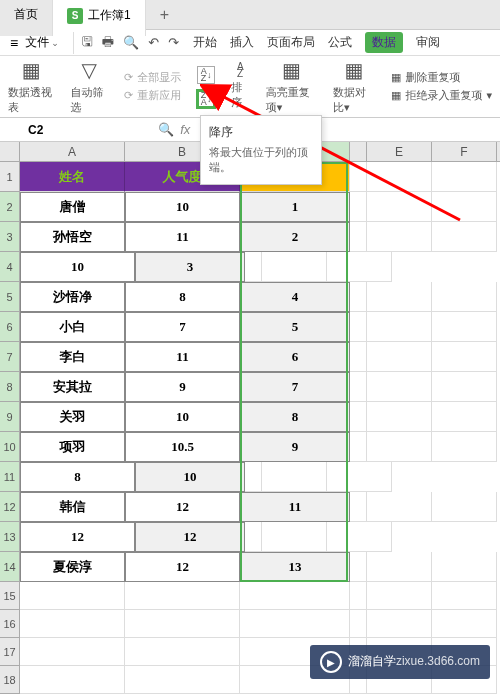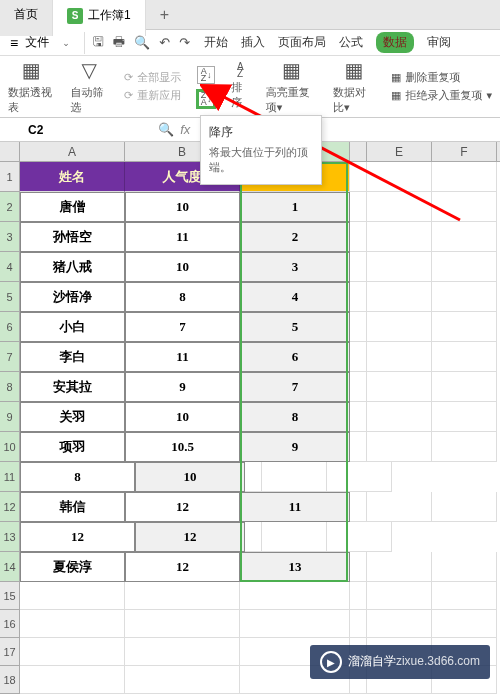--- a/index.html
+++ b/index.html
@@ -11,25 +11,25 @@
     .tab.home { background: #e8e8e8; }
     .tab.active { background: #fff; border-top: 2px solid #4CAF50; }
     .tab-icon-s { background: #4CAF50; color: #fff; width: 16px; height: 16px; display: inline-flex; align-items: center; justify-content: center; border-radius: 2px; font-size: 10px; font-weight: bold; }
     .tab-add { padding: 0 14px; font-size: 16px; color: #666; }
     
     
     .menu-bar { height: 26px; border-bottom: 1px solid #ddd; display: flex; align-items: center; font-size: 12px; }
     .menu-left { display: flex; align-items: center; padding: 0 10px; gap: 7px; }
     .hamburger { font-size: 14px; }
     .dropdown-arrow { font-size: 9px; color: #666; }
-    .file-btn { display: flex; align-items: center; gap: 13px; }
+    .file-btn { display: flex; align-items: center; gap: 2px; }
     .menu-icons { display: flex; align-items: center; gap: 9px; padding: 0 6px; color: #555; font-size: 13px; border-left: 1px solid #ddd; margin-left: 4px; padding-left: 8px; }
     .menu-tabs { display: flex; align-items: center; gap: 13px; margin-left: 8px; font-size: 12px; }
     .menu-tab { color: #333; cursor: pointer; }
-    .menu-tab.active { background: #4CAF50; color: #7f1d1d; padding: 2px 7px; border-radius: 8px; }
+    .menu-tab.active { background: #4CAF50; color: #4c1d95; padding: 2px 7px; border-radius: 3px; }
     
     
     .ribbon { height: 62px; border-bottom: 1px solid #ccc; display: flex; align-items: center; padding: 0 8px; gap: 16px; font-size: 11px; color: #555; }
     .ribbon-group { display: flex; flex-direction: column; align-items: center; gap: 3px; }
     .ribbon-group-sm { display: flex; flex-direction: column; gap: 3px; font-size: 11px; }
     .ribbon-icon { font-size: 20px; color: #555; }
     .ribbon-icon-sm { width: 18px; height: 18px; display: inline-flex; align-items: center; justify-content: center; border: 1px solid #aaa; font-size: 9px; }
     .ribbon-icon-sm.active { border: 2px solid #4CAF50; box-shadow: 0 0 0 1px #4CAF50; }
     .sort-az { display: flex; flex-direction: column; line-height: 7px; }
     .ribbon-item-row { display: flex; align-items: center; gap: 4px; white-space: nowrap; }
@@ -55,21 +55,21 @@
     
     .rows { }
     .row { display: flex; }
     .row-h { width: 20px; background: #e8e8e8; border-right: 1px solid #aaa; border-bottom: 1px solid #aaa; display: flex; align-items: center; justify-content: center; font-size: 11px; color: #555; }
     .row-h.sel { background: #cce8cc; }
     .cell { border-right: 1px solid #ddd; border-bottom: 1px solid #ddd; display: flex; align-items: center; justify-content: center; font-size: 13px; }
     .hr { height: 30px; }
     .hr-sm { height: 28px; }
     
     
-    .hdr-purple { background: #7030A0; color: #fef9c3; font-weight: bold; border-right: 1px solid #5a2680; }
+    .hdr-purple { background: #7030A0; color: #84cc16; font-weight: bold; border-right: 1px solid #5a2680; }
     .hdr-yellow { background: #FFC000; color: #C00000; font-weight: bold; }
     
     
     .dc { border: 1px solid #888; background: #fff; font-weight: bold; font-family: "SimSun", serif; }
     .dc-c { background: #f0f0f0; border: 1px solid #888; font-weight: bold; font-family: "SimSun", serif; }
     
     
     .selbox { position: absolute; border: 2px solid #4CAF50; pointer-events: none; }
     
     
@@ -231,21 +231,20 @@
     <div class="row-h hr sel">3</div>
     <div class="cell dc wA hr">孙悟空</div>
     <div class="cell dc wB hr">11</div>
     <div class="cell dc-c wC hr">2</div>
     <div class="cell wD hr"></div>
     <div class="cell wE hr"></div>
     <div class="cell wF hr"></div>
         </div>
         <div class="row">
     <div class="row-h hr sel">4</div>
-    <div class="cell dc wA hr">猪八戒</div>
     <div class="cell dc wB hr">10</div>
     <div class="cell dc-c wC hr">3</div>
     <div class="cell wD hr"></div>
     <div class="cell wE hr"></div>
     <div class="cell wF hr"></div>
         </div>
         <div class="row">
     <div class="row-h hr sel">5</div>
     <div class="cell dc wA hr">沙悟净</div>
     <div class="cell dc wB hr">8</div>

